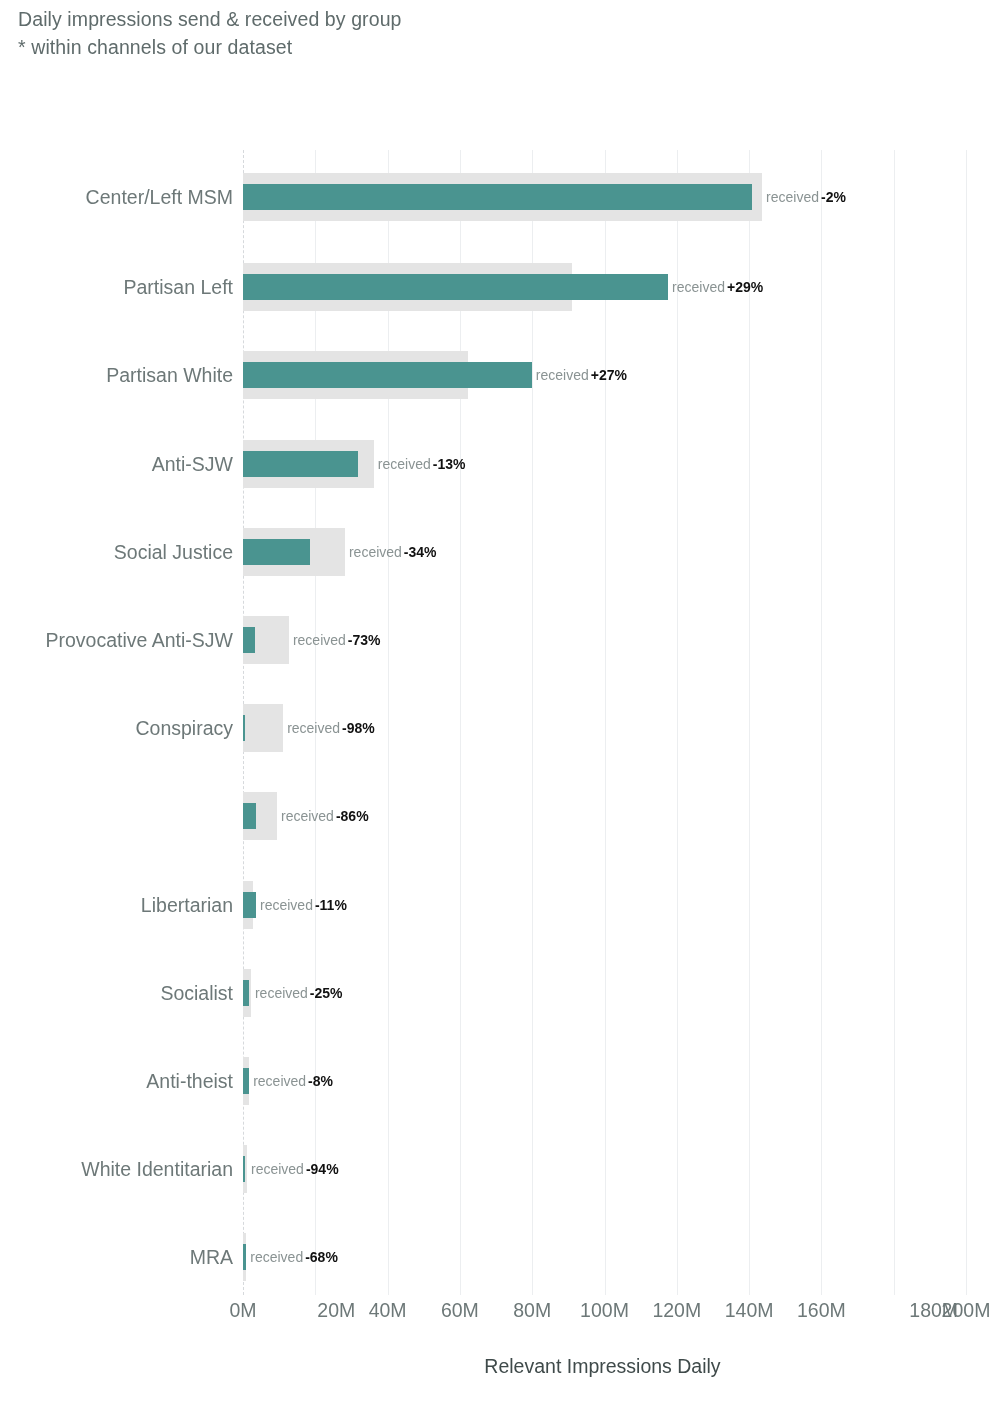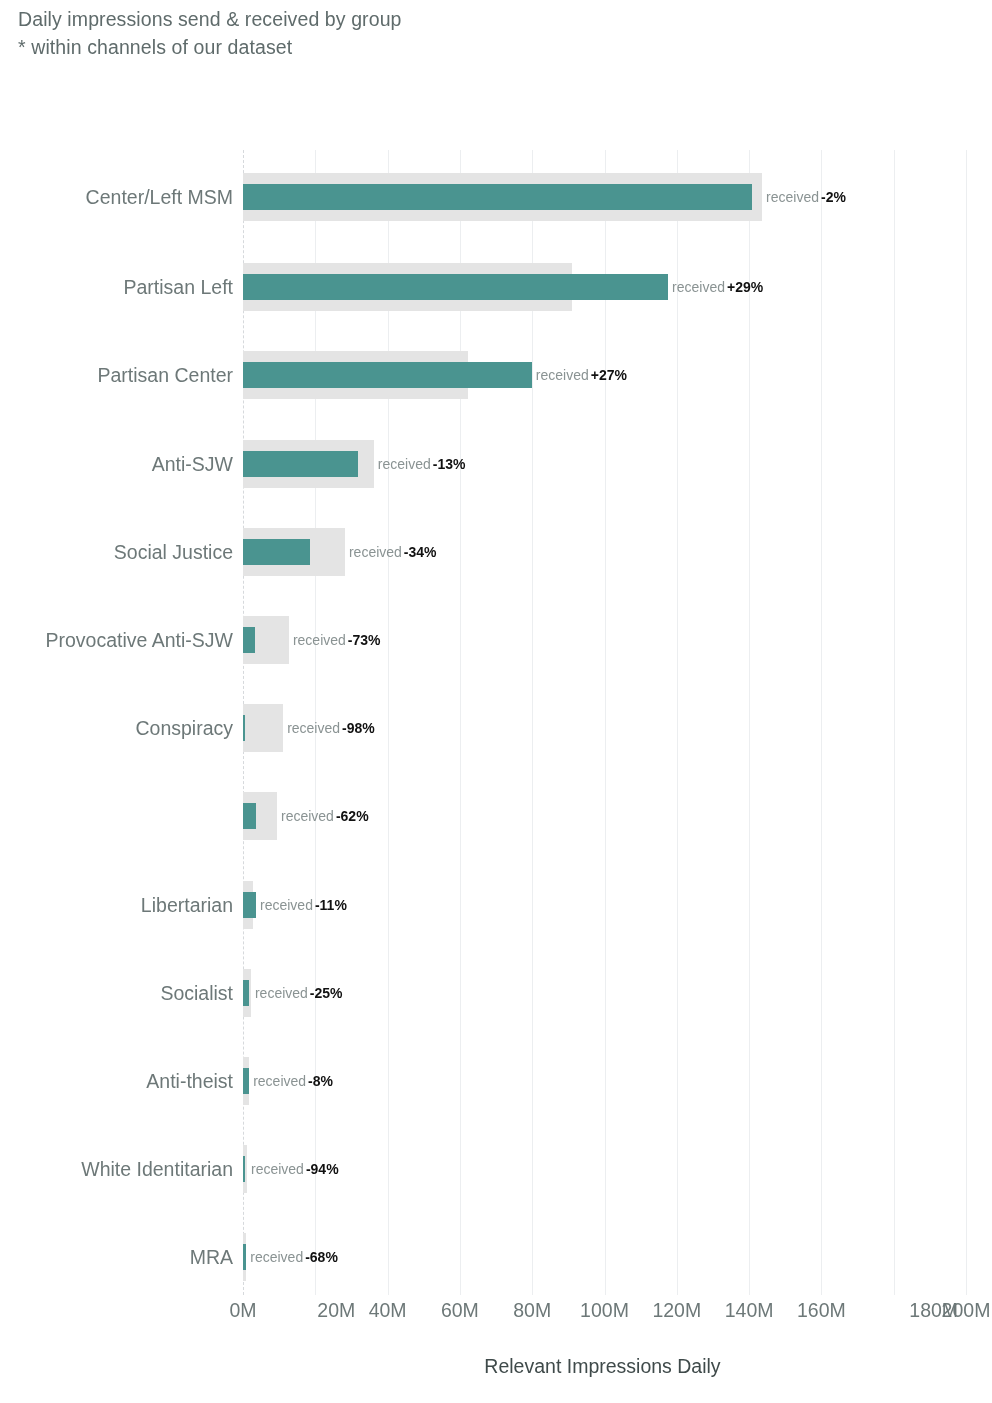--- a/index.html
+++ b/index.html
@@ -168,21 +168,21 @@
         <div class="bar-received" style="width: 508.63px;"></div>
         <div class="value-label" style="left: 766.114px;"><span class="lbl-word">received</span><span class="lbl-pct">-2%</span></div>
       </div>
       <div class="row" style="top: 93.2px;">
         <div class="cat-label">Partisan Left</div>
         <div class="bar-sent" style="width: 328.965px;"></div>
         <div class="bar-received" style="width: 425.124px;"></div>
         <div class="value-label" style="left: 672.124px;"><span class="lbl-word">received</span><span class="lbl-pct">+29%</span></div>
       </div>
       <div class="row" style="top: 181.4px;">
-        <div class="cat-label">Partisan Center</div>
+        <div class="cat-label">Partisan White</div>
         <div class="bar-sent" style="width: 224.853px;"></div>
         <div class="bar-received" style="width: 288.839px;"></div>
         <div class="value-label" style="left: 535.838px;"><span class="lbl-word">received</span><span class="lbl-pct">+27%</span></div>
       </div>
       <div class="row" style="top: 269.6px;">
         <div class="cat-label">Anti-SJW</div>
         <div class="bar-sent" style="width: 130.863px;"></div>
         <div class="bar-received" style="width: 114.957px;"></div>
         <div class="value-label" style="left: 377.863px; text-align: center;"><span class="lbl-word">received</span><span class="lbl-pct">-13%</span></div>
       </div>
@@ -200,21 +200,21 @@
       </div>
       <div class="row" style="top: 534.2px;">
         <div class="cat-label">Conspiracy</div>
         <div class="bar-sent" style="width: 40.1265px;"></div>
         <div class="bar-received" style="width: 2px;"></div>
         <div class="value-label" style="left: 287.127px;"><span class="lbl-word">received</span><span class="lbl-pct">-98%</span></div>
       </div>
       <div class="row" style="top: 622.4px;">
         <div class="bar-sent" style="width: 33.981px;"></div>
         <div class="bar-received" style="width: 13.014px;"></div>
-        <div class="value-label" style="left: 280.981px;"><span class="lbl-word">received</span><span class="lbl-pct">-62%</span></div>
+        <div class="value-label" style="left: 280.981px;"><span class="lbl-word">received</span><span class="lbl-pct">-86%</span></div>
       </div>
       <div class="row" style="top: 710.6px;">
         <div class="cat-label">Libertarian</div>
         <div class="bar-sent" style="width: 10.122px;"></div>
         <div class="bar-received" style="width: 13.014px;"></div>
         <div class="value-label" style="left: 260.014px;"><span class="lbl-word">received</span><span class="lbl-pct">-11%</span></div>
       </div>
       <div class="row" style="top: 798.8px;">
         <div class="cat-label">Socialist</div>
         <div class="bar-sent" style="width: 7.953px;"></div>

